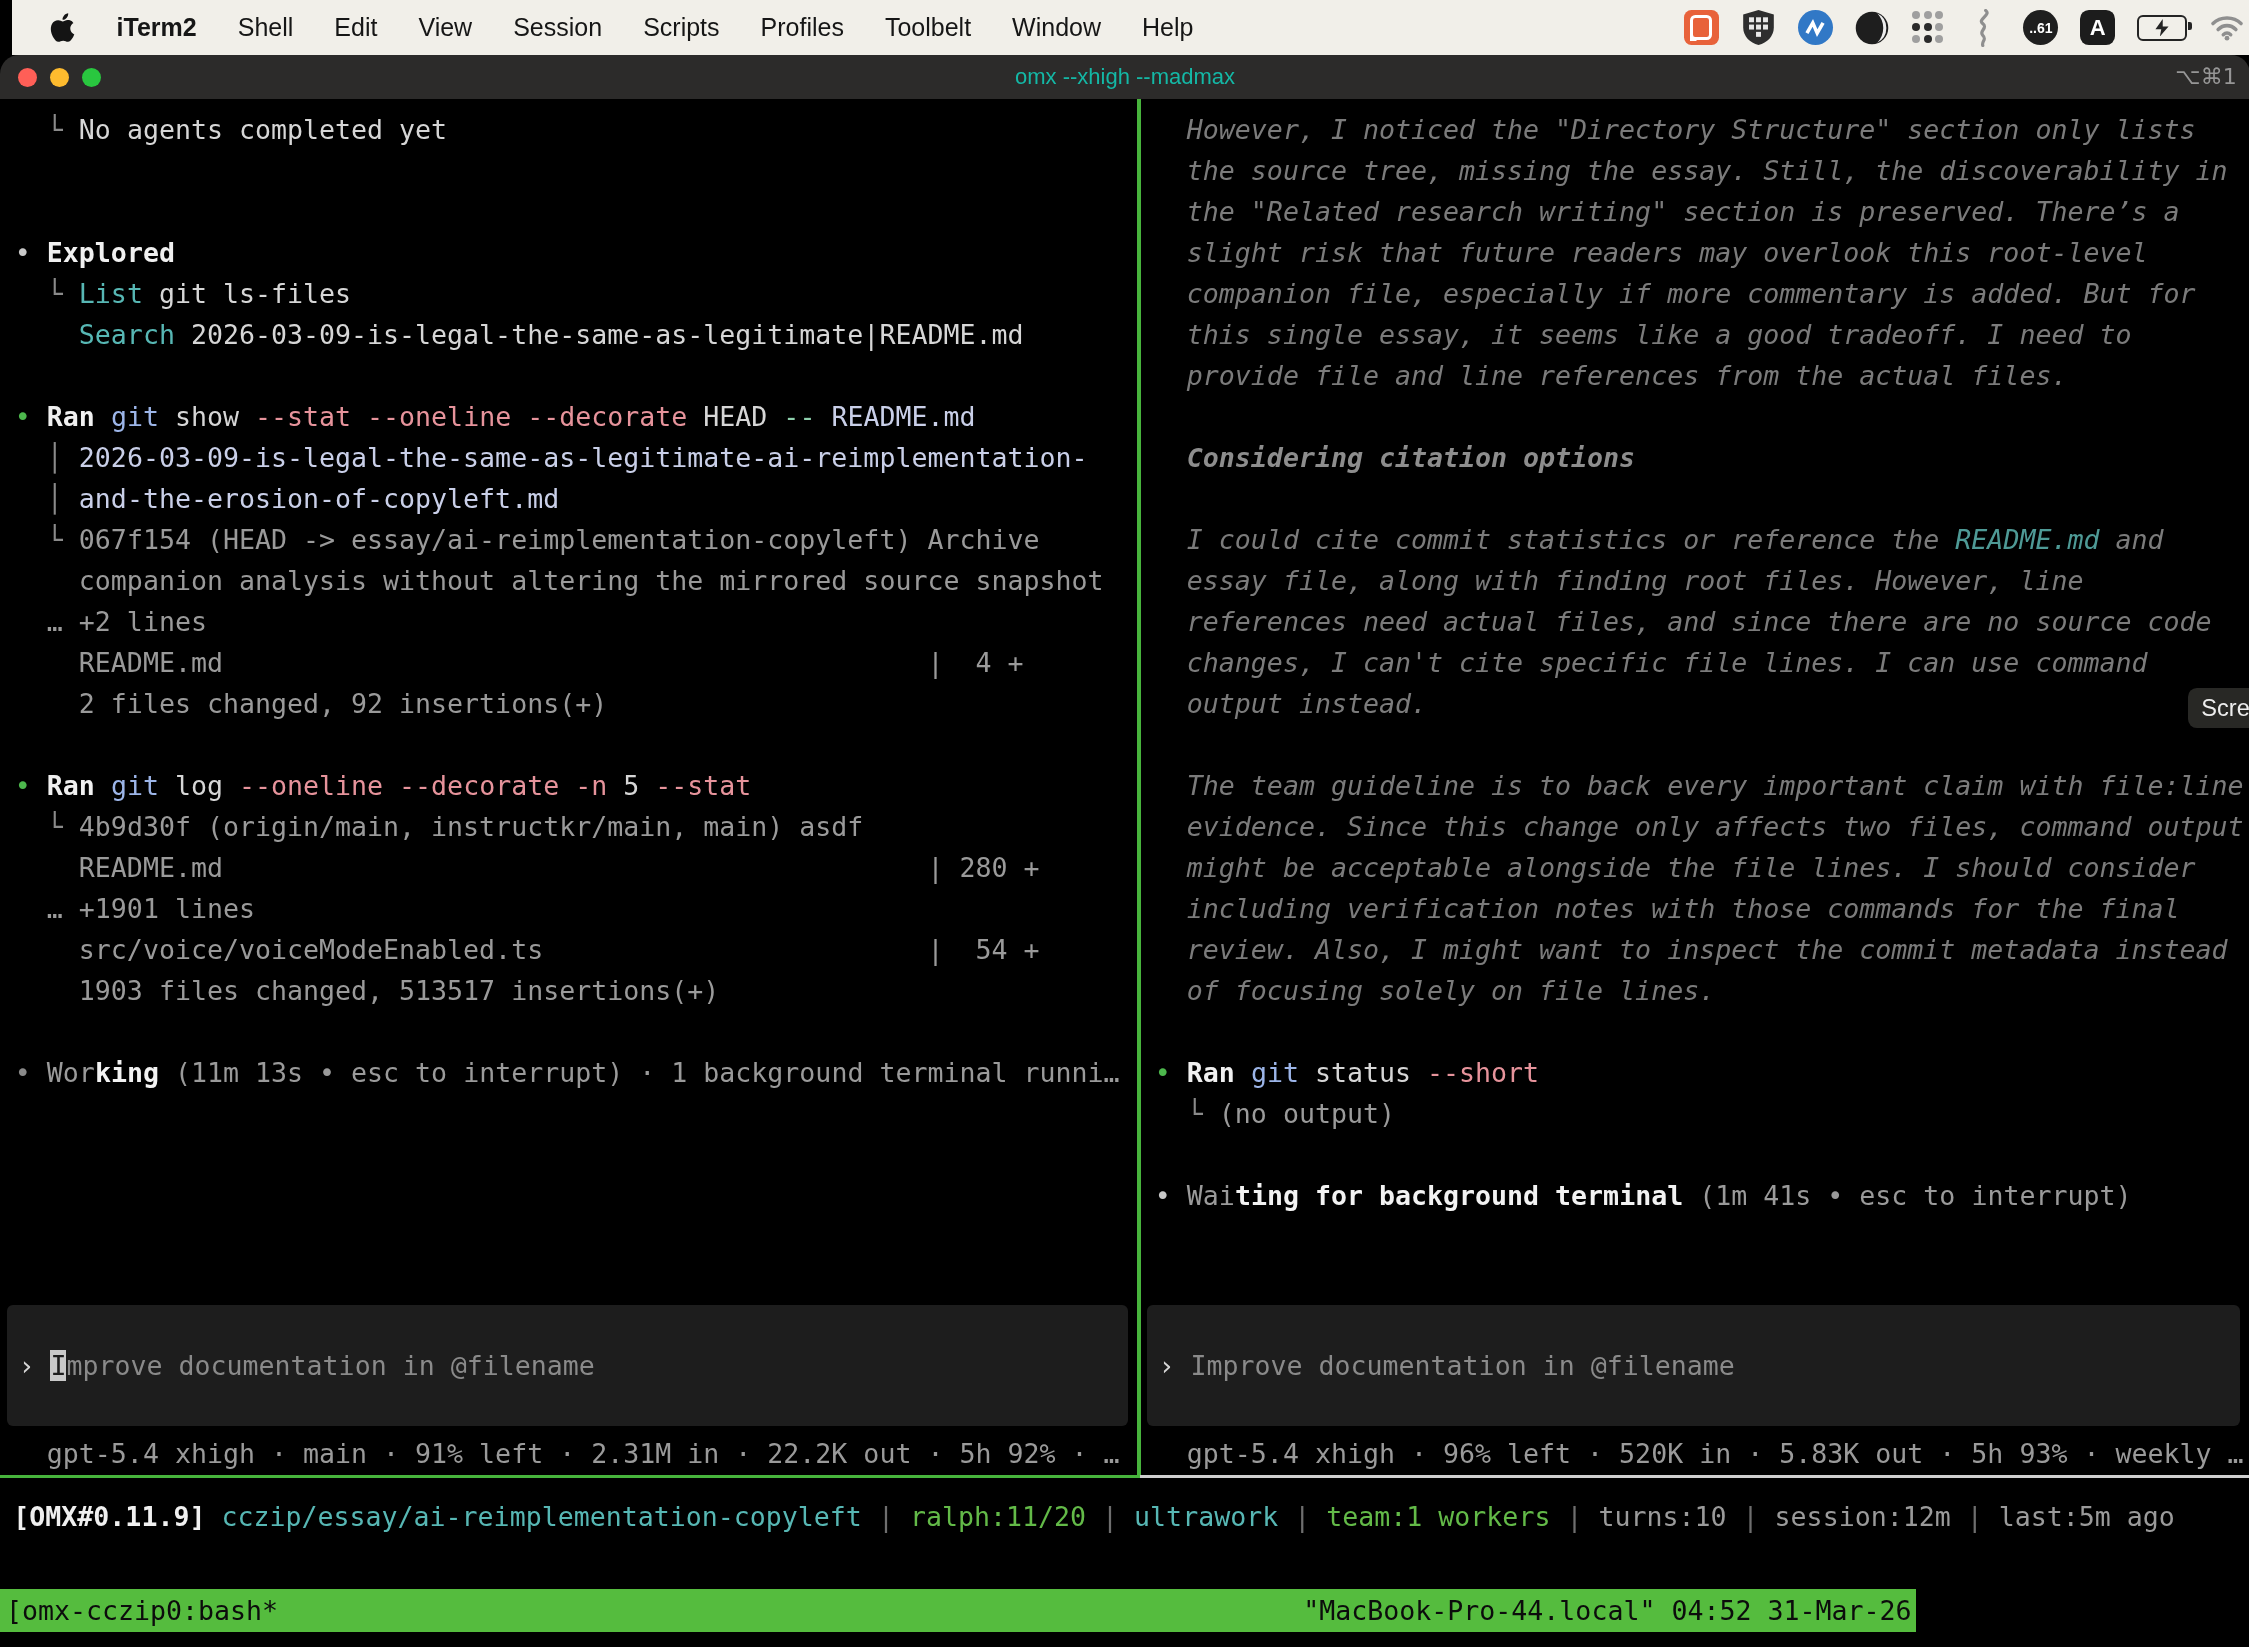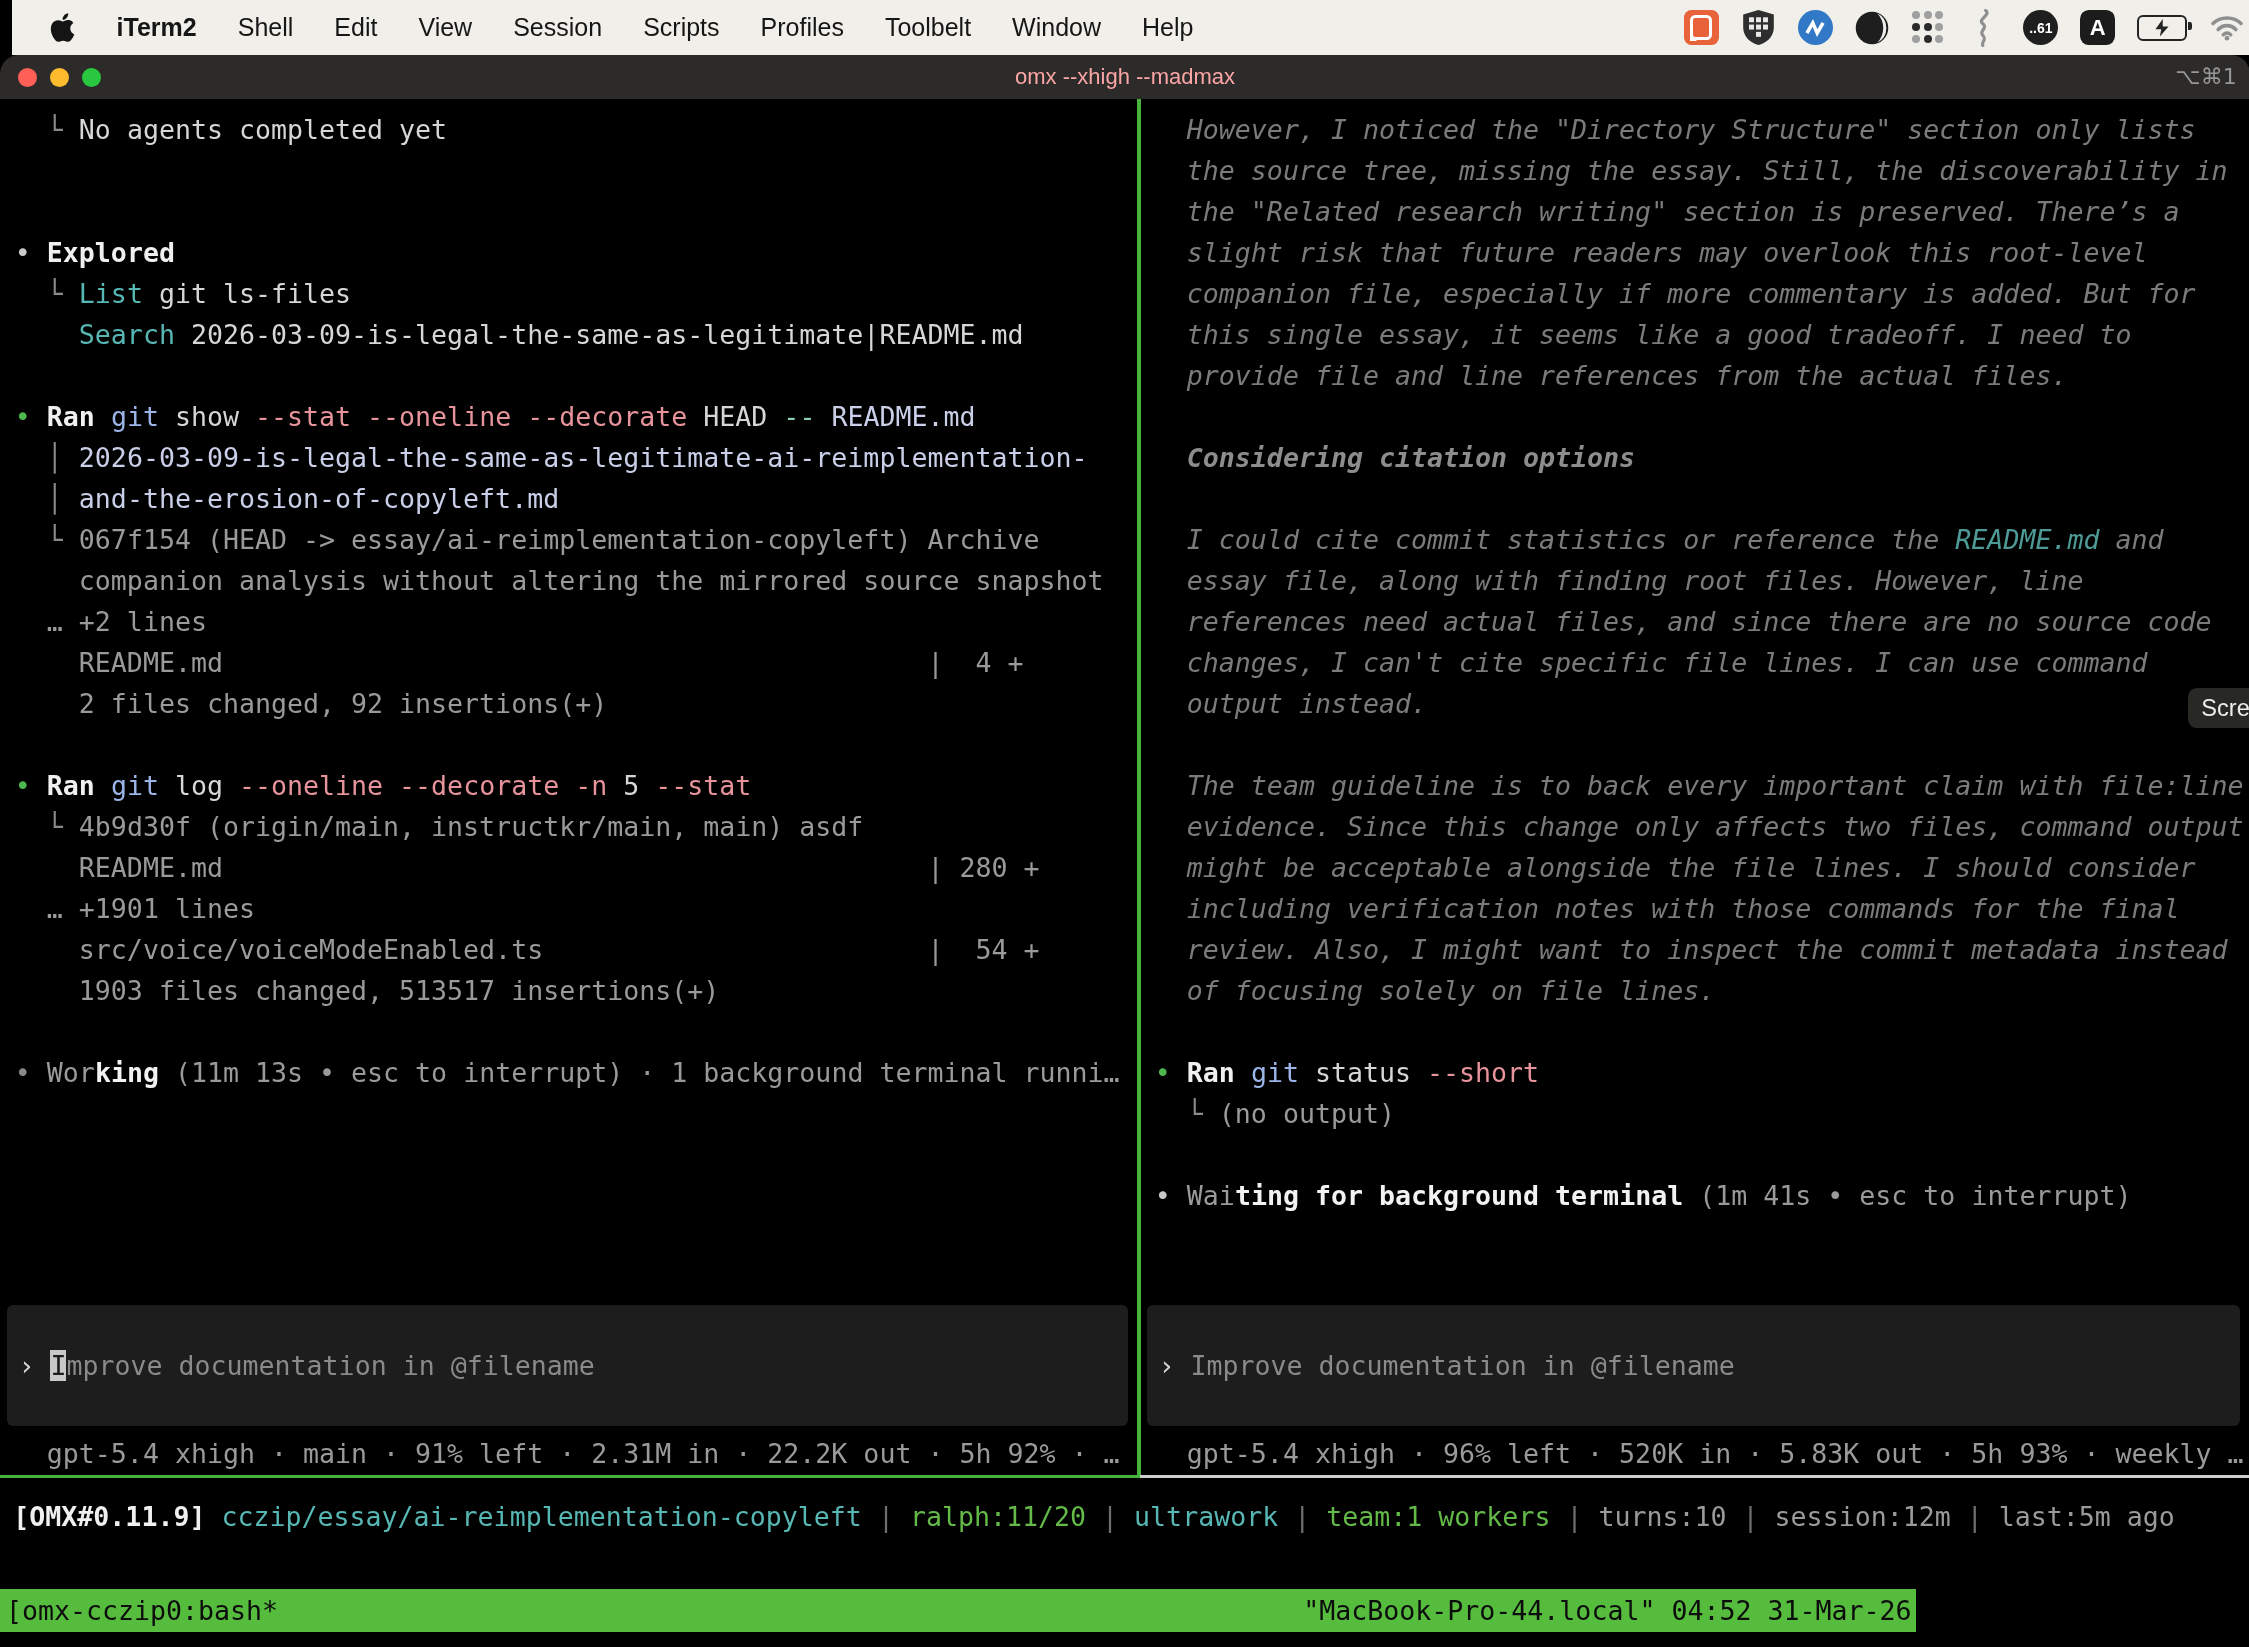--- a/index.html
+++ b/index.html
@@ -31,21 +31,21 @@
                  background:#242424;border-radius:0 2.2px 2.2px 0;}
 
   
   .window{position:absolute;top:55px;left:0;width:2250px;height:1593px;background:#000;
           border-radius:19px 19px 0 0;overflow:hidden;}
   .titlebar{position:absolute;top:0;left:0;width:100%;height:44px;background:#2c2b2a;}
   .lights{position:absolute;left:17.7px;top:12.5px;display:flex;gap:13.3px;}
   .light{width:19px;height:19px;border-radius:50%;}
   .light.red{background:#ff5f57;} .light.yellow{background:#febb2e;} .light.green{background:#29c73f;}
   .win-title{position:absolute;left:0;right:0;top:0;height:44px;line-height:44px;text-align:center;
-             color:#fca5a5;font-size:22px;}
+             color:#14b8a6;font-size:22px;}
   .win-shortcut{position:absolute;right:13.3px;top:0;height:44px;line-height:44px;color:#969696;
                 font-size:22px;font-family:"DejaVu Sans",sans-serif;}
 
   
   .panes{position:absolute;top:44px;left:0;width:2250px;height:1379px;}
   .pane{position:absolute;top:0;height:100%;box-sizing:border-box;overflow:hidden;}
   .pane-left{left:0;width:1137px;border-bottom:3px solid #47b33c;}
   .pane-right{left:1140px;width:1109px;border-bottom:3px solid #cfcfcf;}
   .divider{position:absolute;left:1137px;top:0;width:3.7px;height:100%;background:#47b33c;}
 

